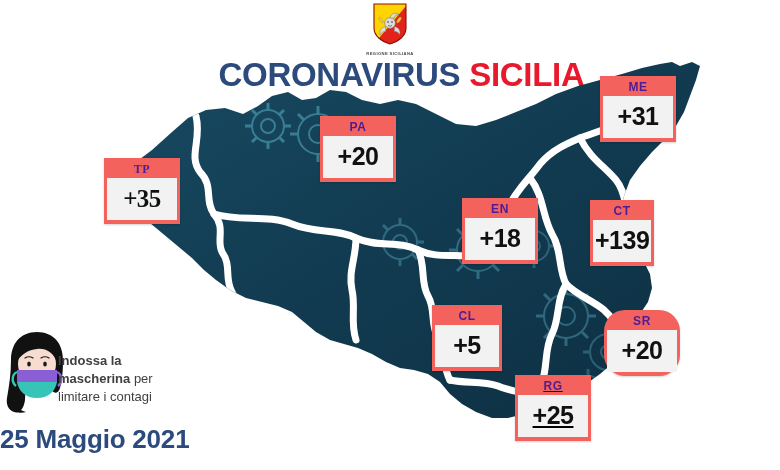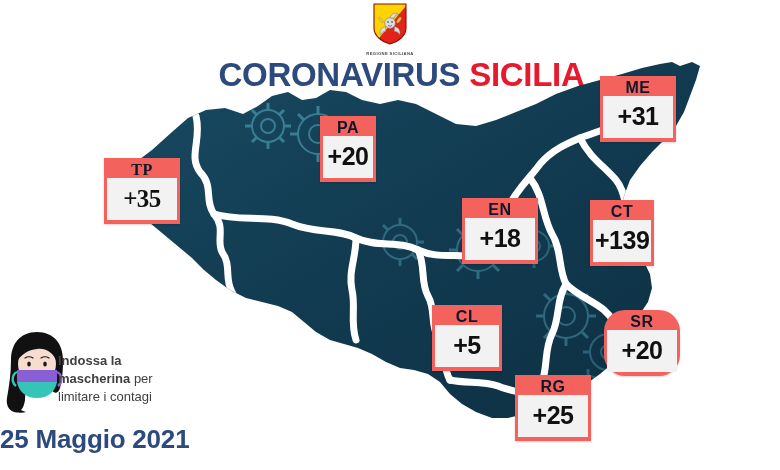--- a/index.html
+++ b/index.html
@@ -39,48 +39,48 @@
 
   
   .pbox {
     position:absolute;
     background:#f4625e;
     padding:3px 3px 4px 3px;
     box-shadow:0 1px 2px rgba(0,0,0,.18);
   }
   .pbox .code {
     text-align:center;
-    color:#0f172a;
+    color:#4c1d95;
     font-weight:bold;
-    font-size:16px;
+    font-size:12px;
     letter-spacing:0.6px;
     line-height:17px;
     height:17px;
   }
   .pbox .val {
     background:#f2f2f2;
     color:#111111;
     font-weight:bold;
     text-align:center;
     line-height:1;
     padding:8px 2px 9px 2px;
     font-size:25px;
     letter-spacing:-0.5px;
   }
 
   
   #box-tp { left:104px; top:158px; width:76px;font-family:Liberation Serif, serif; }
-  #box-pa { left:320px; top:116px; width:56px; }
+  #box-pa { left:320px; top:116px; width:76px; }
   #box-me { left:600px; top:76px; width:76px; }
   #box-en { left:462px; top:198px; width:76px; }
   #box-ct { left:590px; top:200px; width:64px; }
   #box-ag { left:277px; top:262px; width:76px; }
   #box-cl { left:432px; top:305px; width:70px; }
   #box-sr { left:604px; top:310px; width:76px;border-radius:21px; }
-  #box-rg { left:515px; top:375px; width:76px; }
+  #box-rg { left:515px; top:375px; width:76px;text-decoration:underline; }
 
   #box-ct .val { font-size:25px; }
 
   
   .mask-ill { position:absolute; left:4px; top:328px; width:66px; height:86px; }
 
   
   .mask-text {
     position:absolute; left:58px; top:352px; width:170px;
     font-size:13px; line-height:18px; color:#404040;

